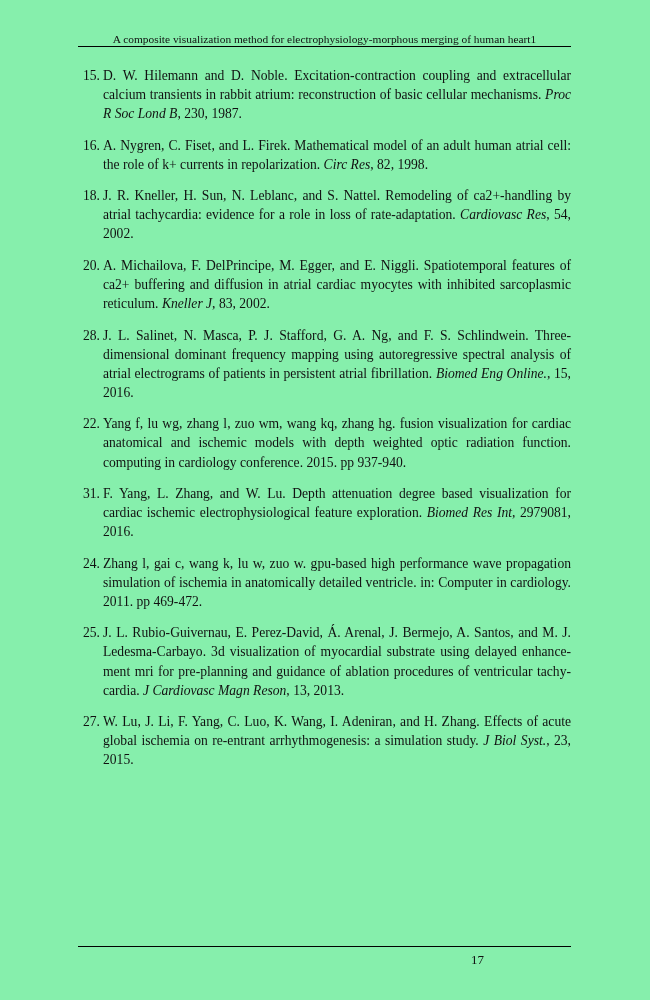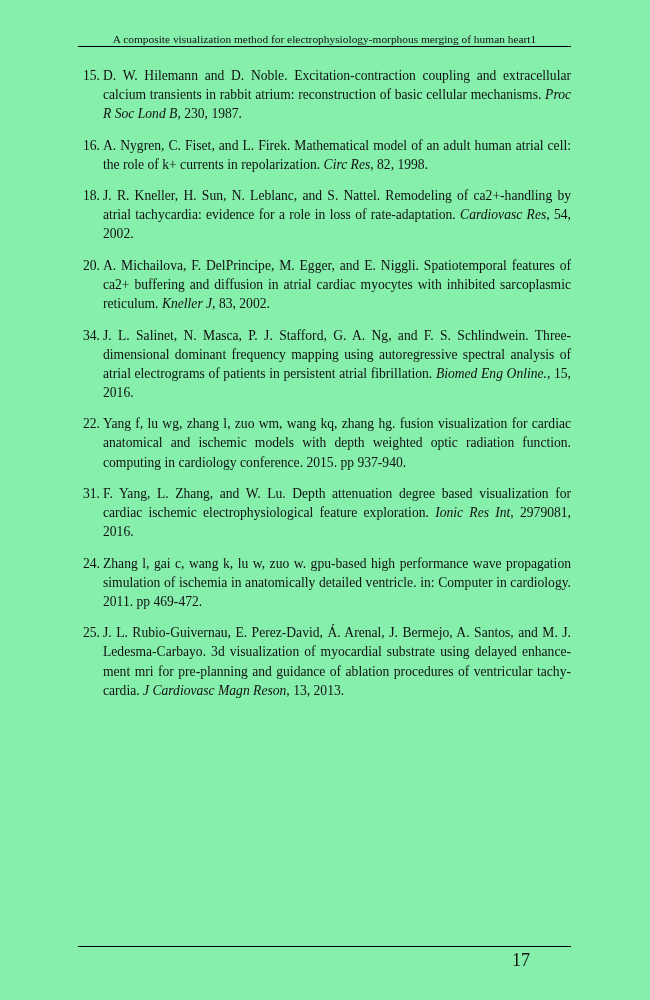--- a/index.html
+++ b/index.html
@@ -76,22 +76,22 @@
       top: 946px;
       width: 493px;
       height: 0;
       border-top: 1px solid #000000;
     }
     .page-number {
       position: absolute;
       left: 471px;
       top: 952px;
       width: 100px;
-      text-align: center;
-      font-size: 18px;
+      text-align: left;
+      font-size: 13px;
       line-height: 16px;
     }
   </style>
 </head>
 <body>
 
 <div class="page">
 
   <div class="running-header">A composite visualization method for electrophysiology-morphous merging of human heart1</div>
   <div class="header-rule"></div>
@@ -107,37 +107,41 @@
     </li>
     <li class="ref">
       <span class="ref-num">18.</span>
       <span class="ref-text"><span>J. R. Kneller, H. Sun, N. Leblanc, and S. Nattel.  Remodeling of ca2+-handling by atrial tachycardia: evidence for a role in loss of rate-adaptation. </span><em>Cardiovasc Res</em><span>, 54, 2002.</span></span>
     </li>
     <li class="ref">
       <span class="ref-num">20.</span>
       <span class="ref-text"><span>A. Michailova, F. DelPrincipe, M. Egger, and E. Niggli.  Spatiotemporal features of ca2+ buffering and diffusion in atrial cardiac myocytes with inhibited sarcoplasmic reticulum. </span><em>Kneller J</em><span>, 83, 2002.</span></span>
     </li>
     <li class="ref">
-      <span class="ref-num">34.</span>
+      <span class="ref-num">28.</span>
       <span class="ref-text"><span>J. L. Salinet, N. Masca, P. J. Stafford, G. A. Ng, and F. S. Schlindwein.  Three-dimensional dominant frequency mapping using autoregressive spectral analysis of atrial electrograms of patients in persistent atrial fibrillation. </span><em>Biomed Eng Online.</em><span>, 15, 2016.</span></span>
     </li>
     <li class="ref">
       <span class="ref-num">22.</span>
       <span class="ref-text"><span>Yang f, lu wg, zhang l, zuo wm, wang kq, zhang hg. fusion visualization for car­diac anatomical and ischemic models with depth weighted optic radiation function. computing in cardiology conference. 2015. pp 937-940.</span><em></em><span></span></span>
     </li>
     <li class="ref">
       <span class="ref-num">31.</span>
-      <span class="ref-text"><span>F. Yang, L. Zhang, and W. Lu.  Depth attenuation degree based visualization for cardiac ischemic electrophysiological feature exploration. </span><em>Ionic Res Int</em><span>, 2979081, 2016.</span></span>
+      <span class="ref-text"><span>F. Yang, L. Zhang, and W. Lu.  Depth attenuation degree based visualization for cardiac ischemic electrophysiological feature exploration. </span><em>Biomed Res Int</em><span>, 2979081, 2016.</span></span>
     </li>
     <li class="ref">
       <span class="ref-num">24.</span>
       <span class="ref-text"><span>Zhang l, gai c, wang k, lu w, zuo w. gpu-based high performance wave propagation simulation of ischemia in anatomically detailed ventricle. in: Computer in cardiology. 2011. pp 469-472.</span><em></em><span></span></span>
     </li>
     <li class="ref">
       <span class="ref-num">25.</span>
       <span class="ref-text"><span>J. L. Rubio-Guivernau, E. Perez-David, Á. Arenal, J. Bermejo, A. Santos, and M. J. Ledesma-Carbayo.  3d visualization of myocardial substrate using delayed enhance­ment mri for pre-planning and guidance of ablation procedures of ventricular tachy­cardia. </span><em>J Cardiovasc Magn Reson</em><span>, 13, 2013.</span></span>
     </li>
+    <li class="ref">
+      <span class="ref-num">27.</span>
+      <span class="ref-text"><span>W. Lu, J. Li, F. Yang, C. Luo, K. Wang, I. Adeniran, and H. Zhang.  Effects of acute global ischemia on re-entrant arrhythmogenesis: a simulation study. </span><em>J Biol Syst.</em><span>, 23, 2015.</span></span>
+    </li>
   </ol>
 
   <div class="footer-rule"></div>
   <div class="page-number">17</div>
 
 </div>
 
 </body></html>

